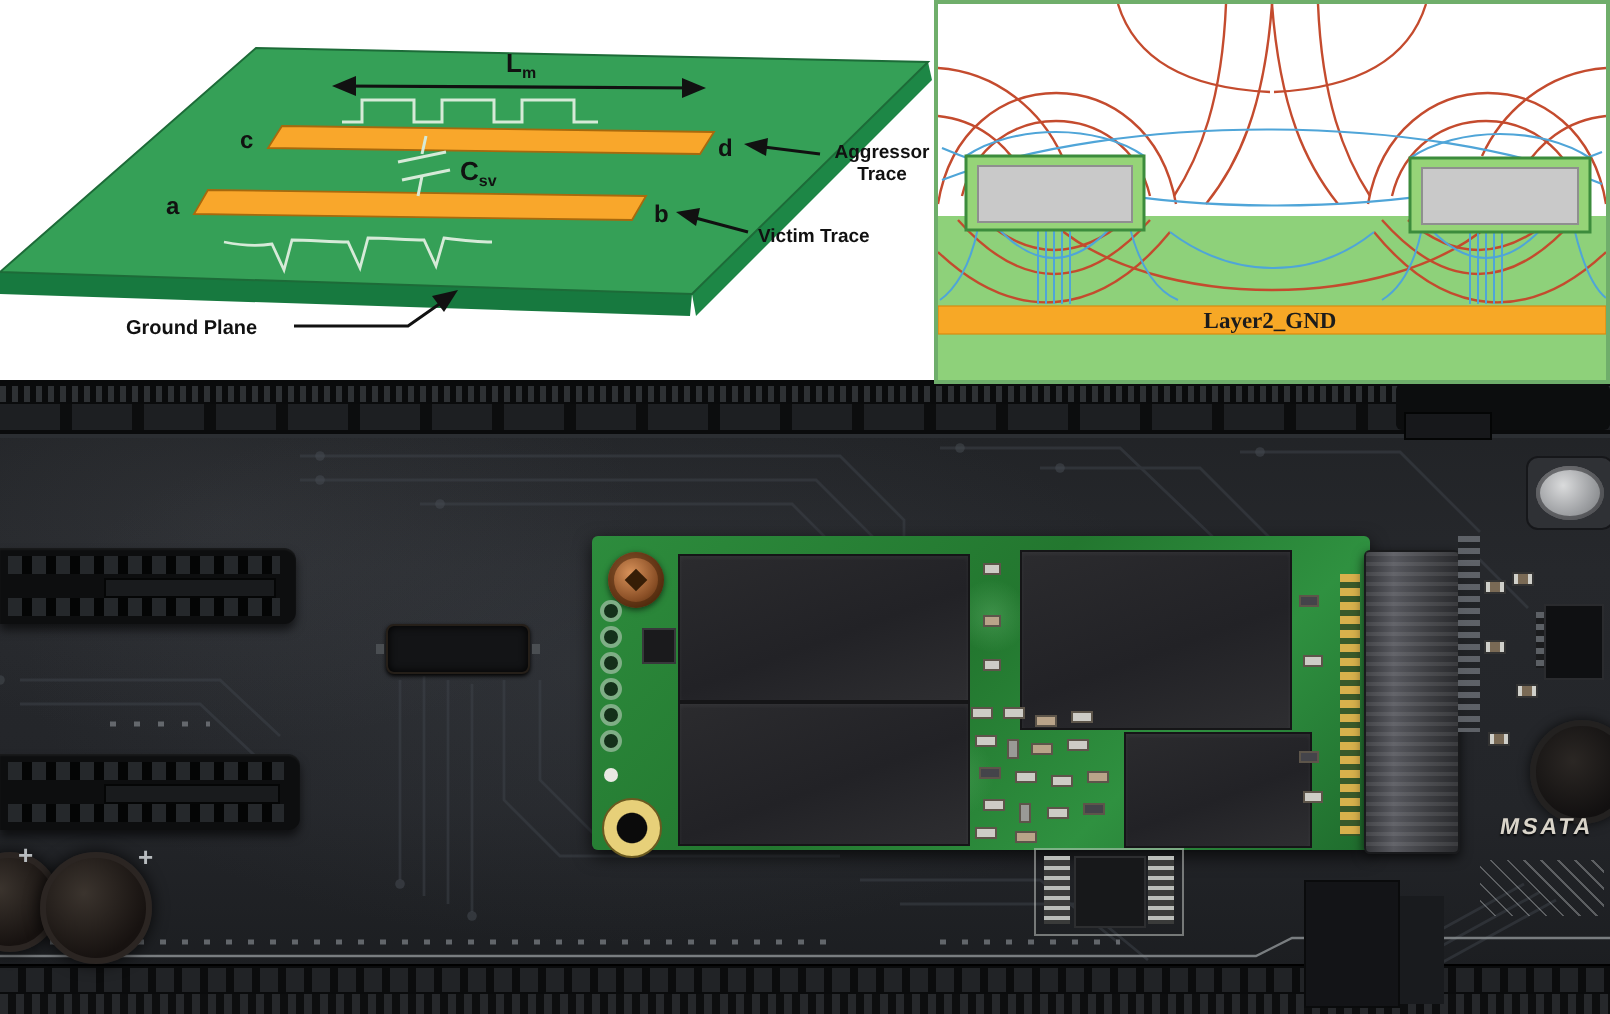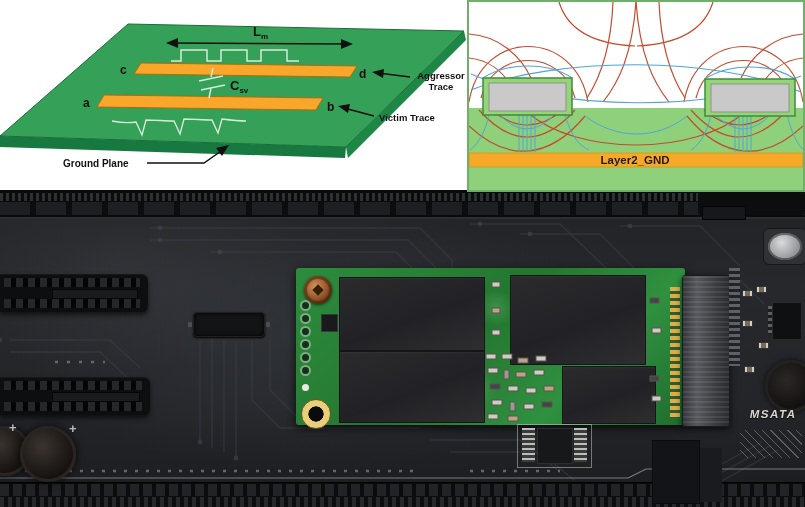--- a/index.html
+++ b/index.html
@@ -3,21 +3,21 @@
 <meta charset="utf-8">
 <style>
   html,body{margin:0;padding:0;background:#fff;font-family:"Liberation Sans",sans-serif;}
   #stage{position:relative;width:805px;height:507px;overflow:hidden;background:#fff;}
 
   
   #diagram-left{position:absolute;left:0;top:0;width:467px;height:190px;background:#fff;}
   .dlabel{font-weight:700;fill:#111;}
 
   
-  #diagram-right{position:absolute;left:467px;top:0;width:338px;height:192px;background:#fff;z-index:3;}
+  #diagram-right{position:absolute;left:467px;top:0;width:338px;height:192px;background:#fff;z-index:3;font-family:Liberation Serif, serif;}
 
   
   #photo{position:absolute;left:0;top:190px;width:805px;height:317px;overflow:hidden;
     background:
       radial-gradient(ellipse 420px 200px at 38% 45%, rgba(86,92,100,.22), transparent 70%),
       radial-gradient(ellipse 300px 160px at 14% 22%, rgba(110,114,120,.13), transparent 70%),
       linear-gradient(180deg,#202225 0%,#26282c 30%,#232529 68%,#1a1c1f 100%);}
   #photo *{position:absolute;}
 
   .slot-strip{left:0;width:805px;background:#0a0b0c;}

